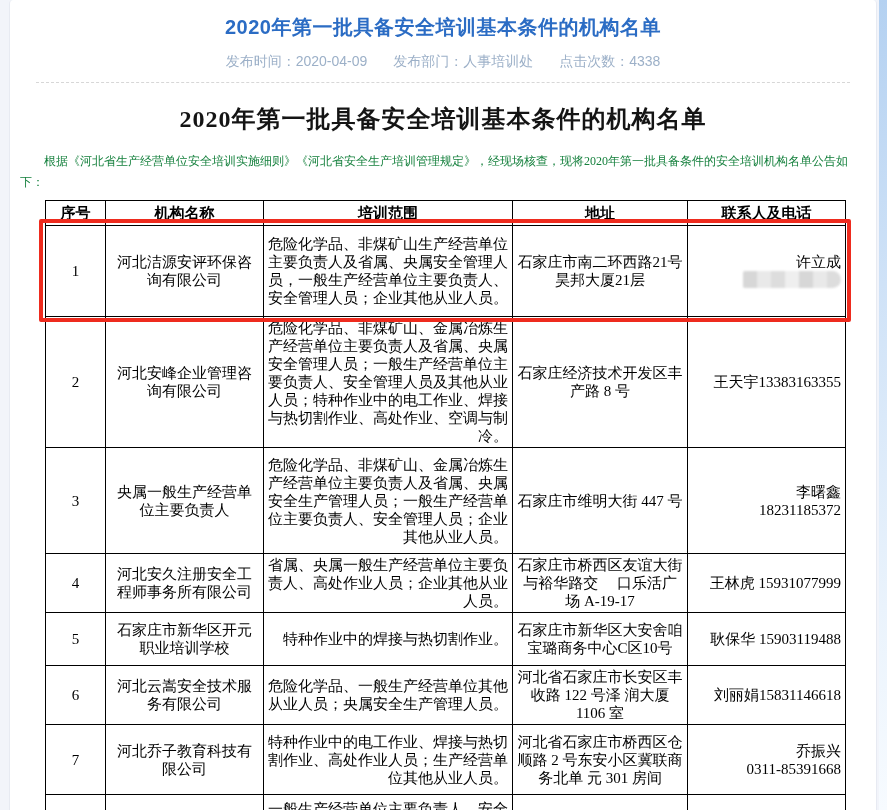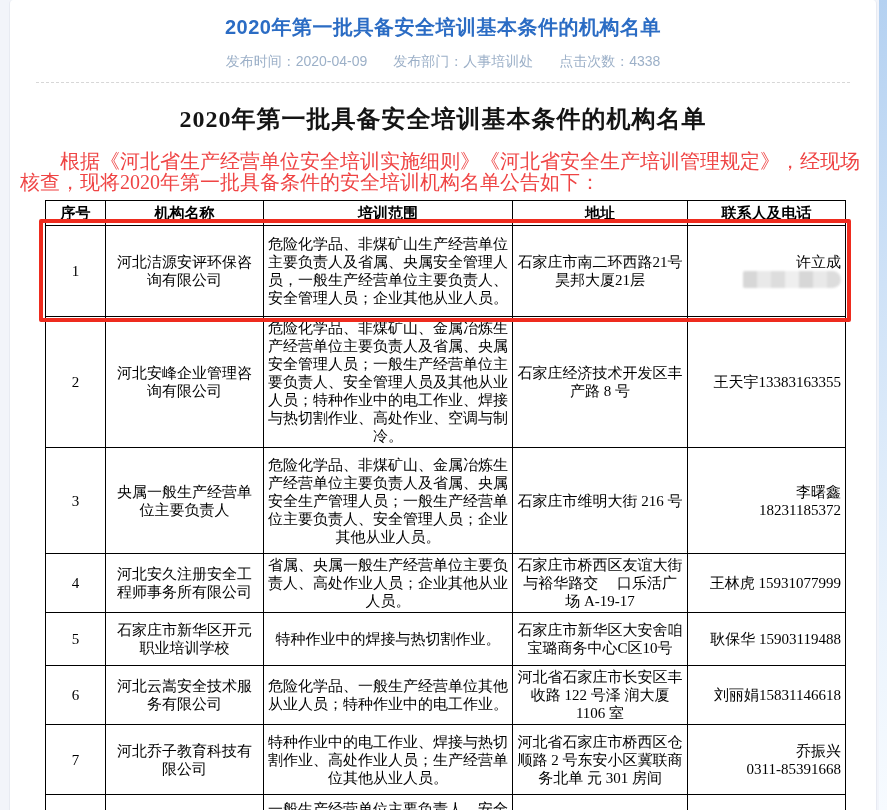--- a/index.html
+++ b/index.html
@@ -41,21 +41,21 @@
   }
   
   .article-heading {
     margin-top: 20px;
     text-align: center;
     font-size: 24px; font-weight: bold; color: #141414;
     letter-spacing: 1px;
   }
   .intro {
     margin: 16px 12px 0 10px;
-    font-size: 20px; line-height: 21px; color: #ef4444;
+    font-size: 12px; line-height: 21px; color: #15803d;
     text-indent: 2em;
   }
   
   .table-wrap { position: relative; margin: 7px 0 0 35px; width: 800px; }
   table.org-table {
     border-collapse: collapse; table-layout: fixed;
     width: 800px;
     font-size: 15px; color: #000;
   }
   .org-table th, .org-table td {
@@ -64,21 +64,21 @@
     padding: 2px 4px;
     line-height: 18px;
   }
   .org-table th { font-weight: bold; height: 25px; text-align: center; }
   .col-seq   { width: 60px; }
   .col-org   { width: 158px; }
   .col-scope { width: 249px; }
   .col-addr  { width: 175px; }
   .col-tel   { width: 158px; }
   td.c-seq, td.c-org, td.c-addr, td.c-contact { text-align: center; }
-  td.c-scope { text-align: center; }
+  td.c-scope { text-align: right; }
   td.c-contact { white-space: pre-line; text-align: right; }
   tbody tr:nth-child(1) { height: 91px; }
   tbody tr:nth-child(2) { height: 130px; }
   tbody tr:nth-child(3) { height: 106px; }
   tbody tr:nth-child(4) { height: 56px; }
   tbody tr:nth-child(5) { height: 53px; }
   tbody tr:nth-child(6) { height: 55px; }
   tbody tr:nth-child(7) { height: 70px; }
   tbody tr:nth-child(8) { height: 64px; }
   
@@ -151,42 +151,42 @@
             <td class="c-seq">2</td>
             <td class="c-org">河北安峰企业管理咨询有限公司</td>
             <td class="c-scope">危险化学品、非煤矿山、金属冶炼生产经营单位主要负责人及省属、央属安全管理人员；一般生产经营单位主要负责人、安全管理人员及其他从业人员；特种作业中的电工作业、焊接与热切割作业、高处作业、空调与制冷。</td>
             <td class="c-addr">石家庄经济技术开发区丰产路 8 号</td>
             <td class="c-contact">王天宇13383163355</td>
           </tr>
           <tr>
             <td class="c-seq">3</td>
             <td class="c-org">央属一般生产经营单位主要负责人</td>
             <td class="c-scope">危险化学品、非煤矿山、金属冶炼生产经营单位主要负责人及省属、央属安全生产管理人员；一般生产经营单位主要负责人、安全管理人员；企业其他从业人员。</td>
-            <td class="c-addr">石家庄市维明大街 216 号</td>
+            <td class="c-addr">石家庄市维明大街 447 号</td>
             <td class="c-contact">李曙鑫
 18231185372</td>
           </tr>
           <tr>
             <td class="c-seq">4</td>
             <td class="c-org">河北安久注册安全工程师事务所有限公司</td>
             <td class="c-scope">省属、央属一般生产经营单位主要负责人、高处作业人员；企业其他从业人员。</td>
             <td class="c-addr">石家庄市桥西区友谊大街与裕华路交　 口乐活广场 A-19-17</td>
             <td class="c-contact">王林虎 15931077999</td>
           </tr>
           <tr>
             <td class="c-seq">5</td>
             <td class="c-org">石家庄市新华区开元职业培训学校</td>
             <td class="c-scope">特种作业中的焊接与热切割作业。</td>
             <td class="c-addr">石家庄市新华区大安舍咱宝璐商务中心C区10号</td>
             <td class="c-contact">耿保华 15903119488</td>
           </tr>
           <tr>
             <td class="c-seq">6</td>
             <td class="c-org">河北云嵩安全技术服务有限公司</td>
-            <td class="c-scope">危险化学品、一般生产经营单位其他从业人员；特种作业中的电工作业。</td>
+            <td class="c-scope">危险化学品、一般生产经营单位其他从业人员；央属安全生产管理人员。</td>
             <td class="c-addr">河北省石家庄市长安区丰收路 122 号泽 润大厦 1106 室</td>
             <td class="c-contact">刘丽娟15831146618</td>
           </tr>
           <tr>
             <td class="c-seq">7</td>
             <td class="c-org">河北乔子教育科技有限公司</td>
             <td class="c-scope">特种作业中的电工作业、焊接与热切割作业、高处作业人员；生产经营单位其他从业人员。</td>
             <td class="c-addr">河北省石家庄市桥西区仓顺路 2 号东安小区冀联商务北单 元 301 房间</td>
             <td class="c-contact">乔振兴
 0311-85391668</td>

